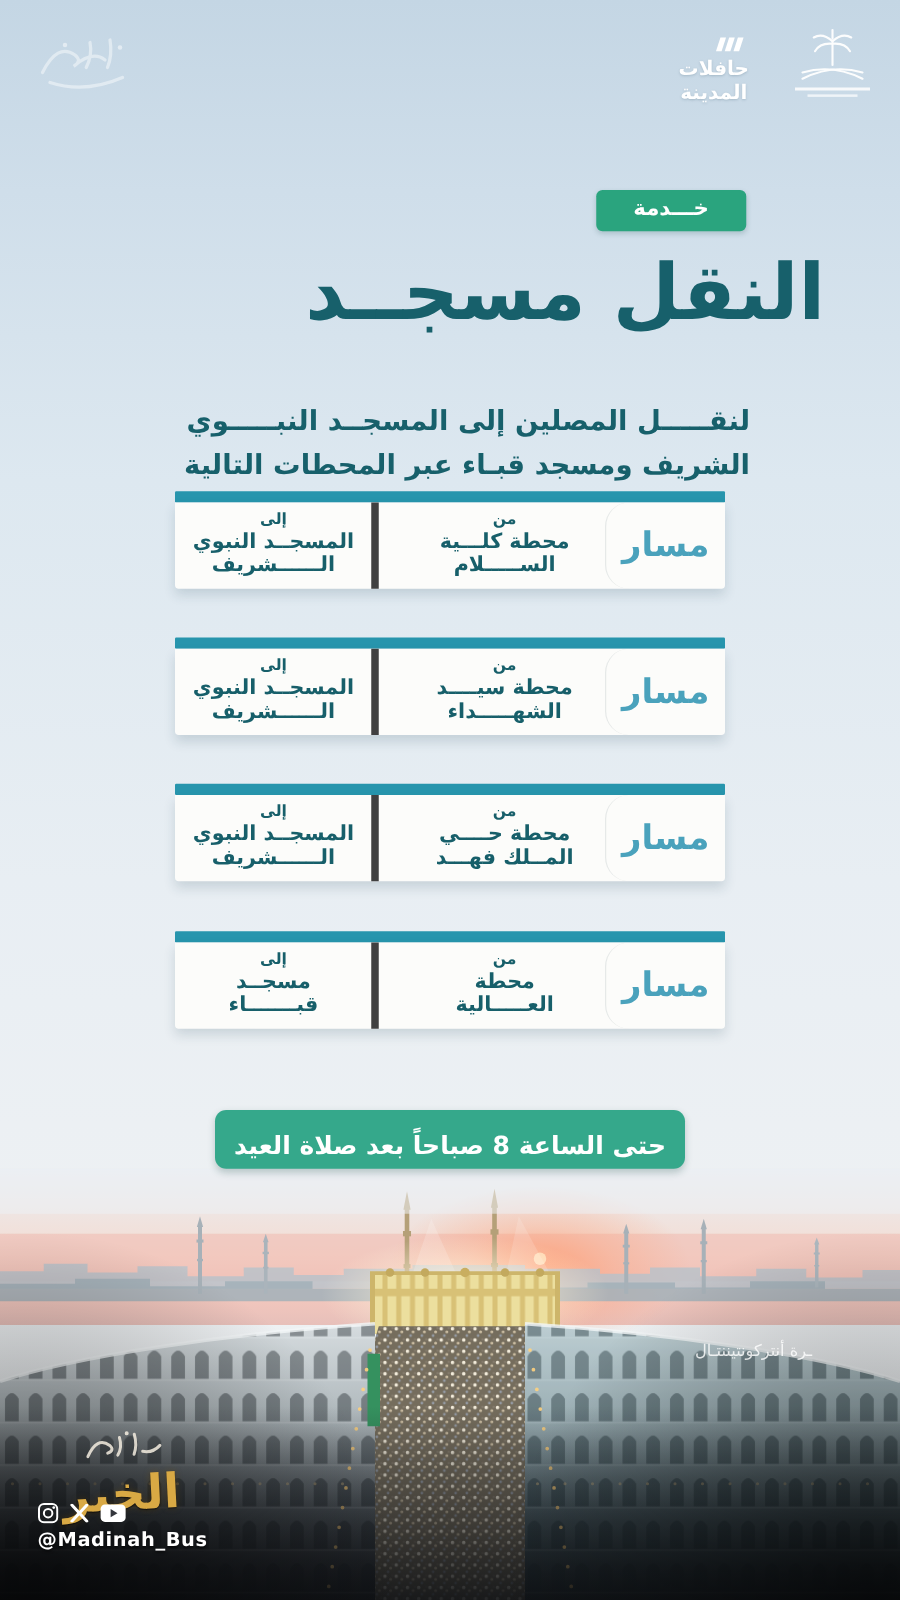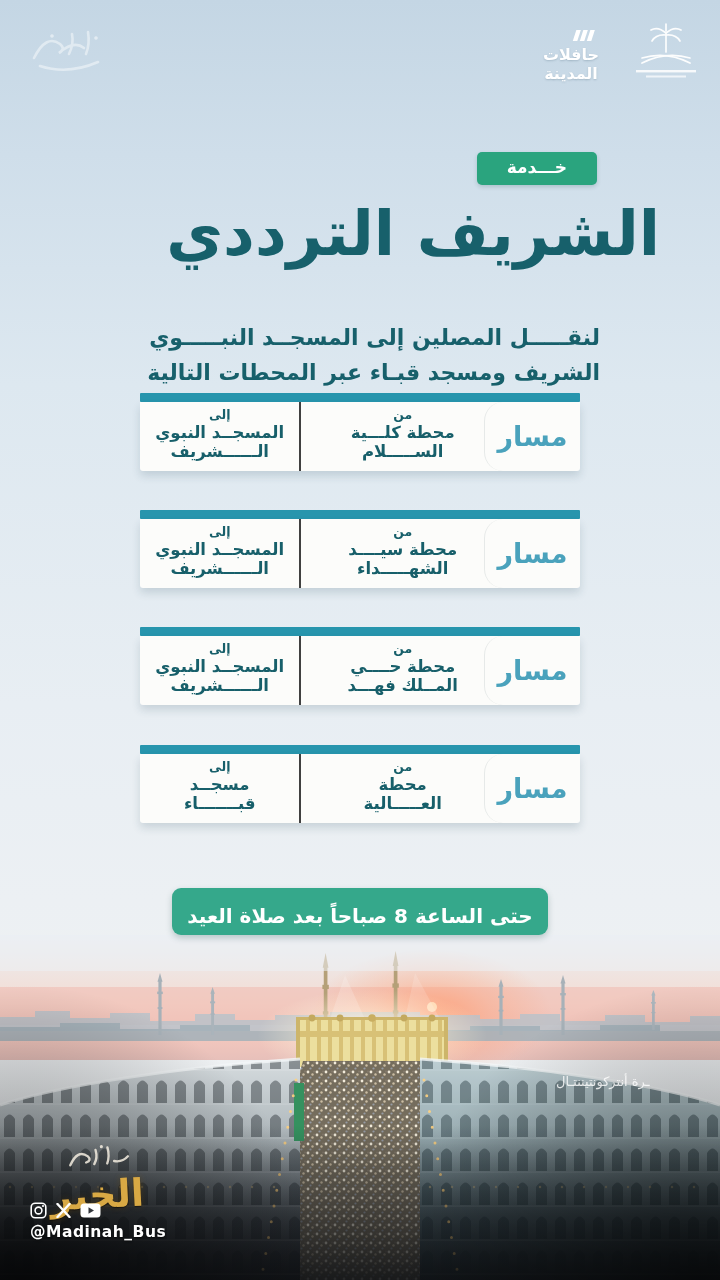--- a/index.html
+++ b/index.html
@@ -26,21 +26,21 @@
     direction:rtl;white-space:nowrap;}
   .desc{position:absolute;top:298px;right:120px;color:#17606b;font-size:22px;font-weight:bold;
     direction:rtl;text-align:right;line-height:1.6;}
   
   .card{position:absolute;left:140px;width:440px;}
   .card .bar{height:9px;background:#2795ad;border-radius:1px;}
   .card .body{height:69px;background:#fcfcfa;display:flex;direction:rtl;
     border-radius:0 0 3px 3px;box-shadow:0 5px 9px rgba(30,70,85,.16);}
   .col{display:flex;flex-direction:column;align-items:center;color:#175f6a;font-weight:bold;padding-top:5px;}
   .col-route{width:96px;justify-content:center;padding-top:0;color:#4aa2bc;font-size:27px;}
-  .col-from{flex:1.02;border-left:2px solid #404040;padding-left:20px;}
+  .col-from{flex:1.02;border-left:6px solid #404040;padding-left:20px;}
   .col-to{flex:1;}
   .col-route{border-left:1px solid #e6e9e8;border-radius:19px;}
   .col .small{font-size:12.5px;line-height:1.25;}
   .col .line{font-size:16.5px;line-height:1.18;white-space:nowrap;}
   
   .timing-bar{position:absolute;left:172px;top:888px;width:376px;height:47px;background:#35a88b;
     border-radius:9px;color:#fff;font-size:20px;font-weight:bold;direction:rtl;
     display:flex;align-items:flex-end;justify-content:center;padding-bottom:7px;
     box-shadow:0 3px 6px rgba(30,80,70,.25);}
   .timing-badge{position:absolute;left:289px;top:865px;width:142px;height:37px;background:#fbfbf7;
@@ -204,21 +204,21 @@
       <path d="M36,13 q10,-1 14,6"></path>
       <path d="M36,9 q0,-6 0,-7"></path>
       <path d="M12,36 Q36,29 60,41"></path>
       <path d="M60,36 Q36,29 12,41"></path>
     </g>
     <rect x="6" y="48" width="60" height="2.4" fill="#ffffff" opacity=".9"></rect>
     <rect x="16" y="53.5" width="40" height="2" fill="#ffffff" opacity=".75"></rect>
   </svg>
 
   <div class="svc-badge">خـــدمة</div>
-  <h1 class="title">الشريف الترددي</h1>
+  <h1 class="title">النقل مسجــد</h1>
   <p class="desc">
     <span>لنقـــــل المصلين إلى المسجــد النبـــــوي</span><br>
     <span>الشريف ومسجد قبـاء عبر المحطات التالية</span>
   </p>
 
   <div class="card" style="top:393px">
     <div class="bar"></div>
     <div class="body">
       <div class="col col-route">مسار</div>
       <div class="col col-from">

